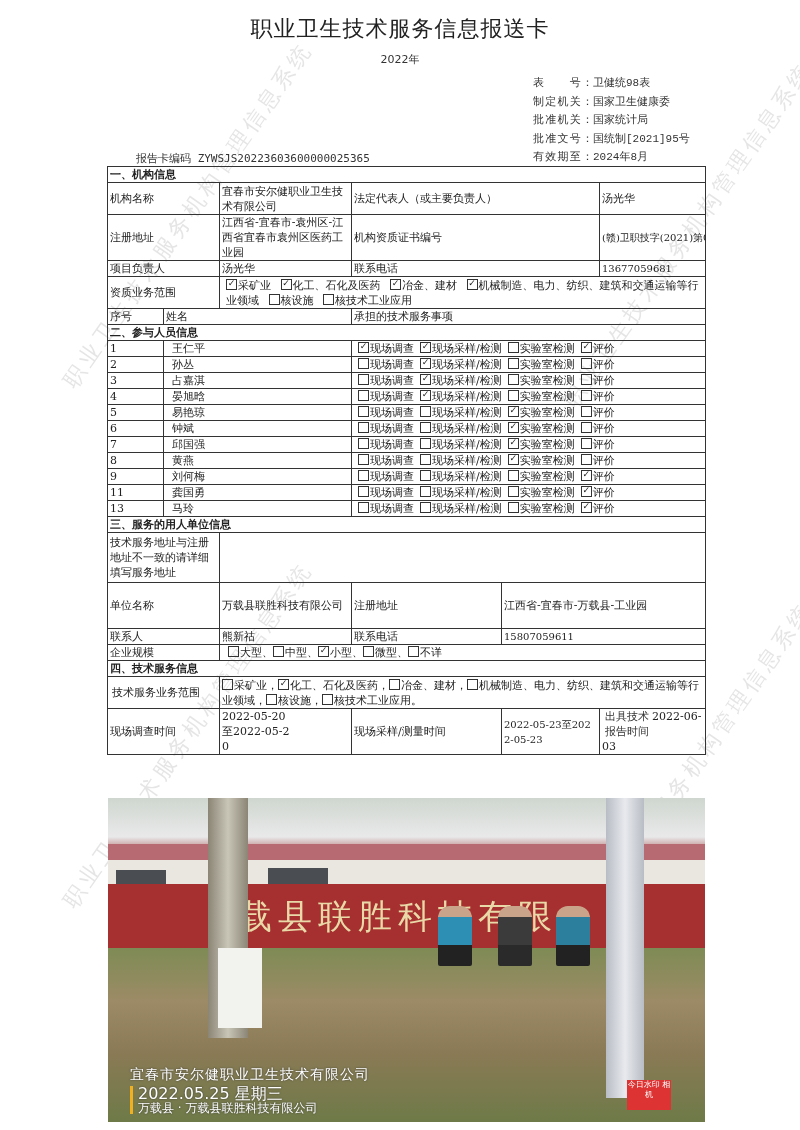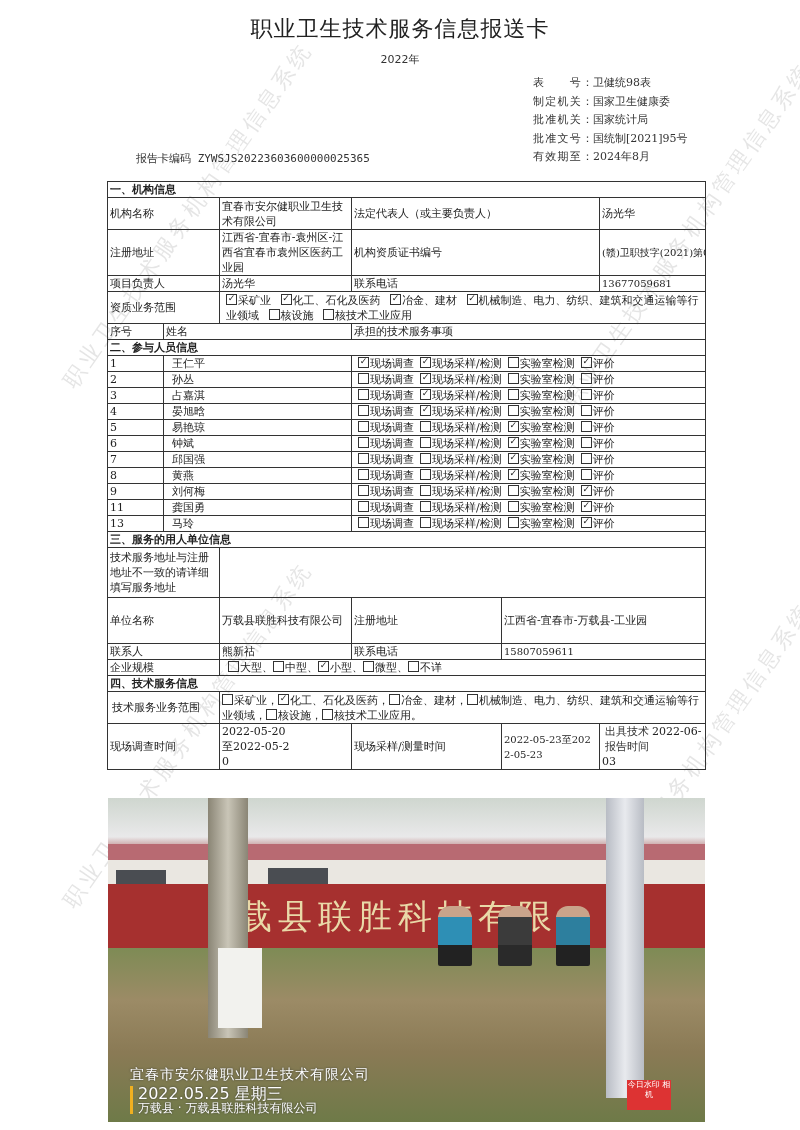--- a/index.html
+++ b/index.html
@@ -1,24 +1,24 @@
 <!DOCTYPE html>
 <html><head>
 <meta charset="utf-8">
 <style>
   html,body{margin:0;padding:0;background:#fff;}
   body{width:800px;height:1130px;position:relative;overflow:hidden;font-family:"DejaVu Serif","Liberation Serif",serif;color:#222;}
   .title{position:absolute;top:14px;left:0;width:800px;text-align:center;font-family:"DejaVu Sans","Liberation Sans",sans-serif;font-size:22px;letter-spacing:1px;color:#222;}
   .year{position:absolute;top:52px;left:0;width:800px;text-align:center;font-size:11px;font-family:"DejaVu Sans",sans-serif;color:#333;}
   .meta{position:absolute;top:74px;left:533px;font-size:11px;line-height:18.5px;color:#333;}
-  .meta .row{white-space:nowrap;}
+  .meta .row{white-space:nowrap;font-family:Liberation Mono, monospace;}
   .meta .k{display:inline-block;width:60px;text-align:justify;text-align-last:justify;}
   .cardno{position:absolute;top:151px;left:136px;font-size:11px;color:#333;font-family:"DejaVu Sans Mono","Liberation Mono",monospace;}
   .cardno .lbl{font-family:"DejaVu Serif",serif;}
-  table.form{position:absolute;top:181px;left:107px;width:598px;border-collapse:collapse;table-layout:fixed;font-size:11px;}
+  table.form{position:absolute;top:166px;left:107px;width:598px;border-collapse:collapse;table-layout:fixed;font-size:11px;}
   table.form td{border:1px solid #333;padding:0 2px;vertical-align:middle;line-height:15px;overflow:hidden;}
   td.sec{font-weight:bold;padding-left:4px;height:15px;font-family:"DejaVu Sans",sans-serif;font-size:11px;}
   td.c{text-align:left;}
   td.tl{vertical-align:top;}
   .cb{display:inline-block;width:9px;height:9px;border:1px solid #333;margin-right:1px;vertical-align:-1px;position:relative;font-size:8px;line-height:9px;text-align:center;}
   .cb.on::after{content:"✓";position:absolute;left:0;top:-1px;width:9px;font-size:9px;}
   .opt{margin-right:6px;white-space:nowrap;}
   .photo{position:absolute;top:798px;left:108px;width:597px;height:324px;overflow:hidden;
     background:linear-gradient(180deg,#cfd6cf 0%,#e9e9ea 12%,#b26a6a 17%,#d9d7d4 20%,#e6e3dc 28%,#a22d2f 30%,#a8312f 42%,#8f7a58 48%,#9d8762 60%,#7c7a4a 75%,#8d7c56 100%);}
   .photo .roof{position:absolute;left:0;top:46px;width:597px;height:18px;background:#b86a72;}

